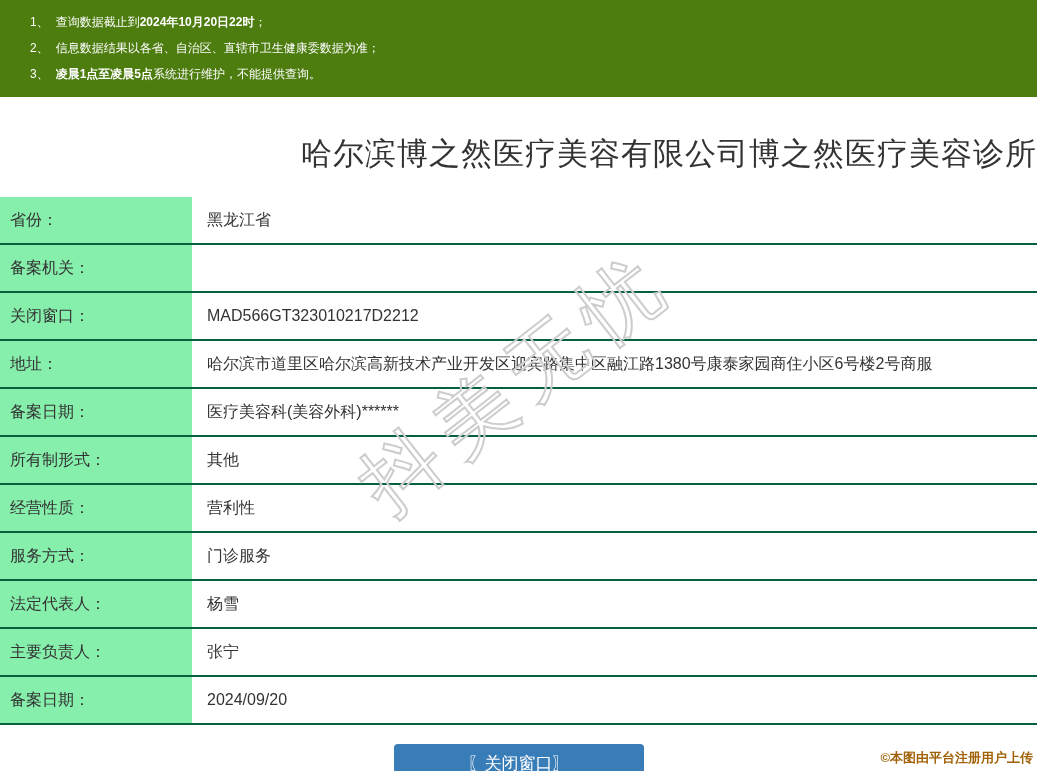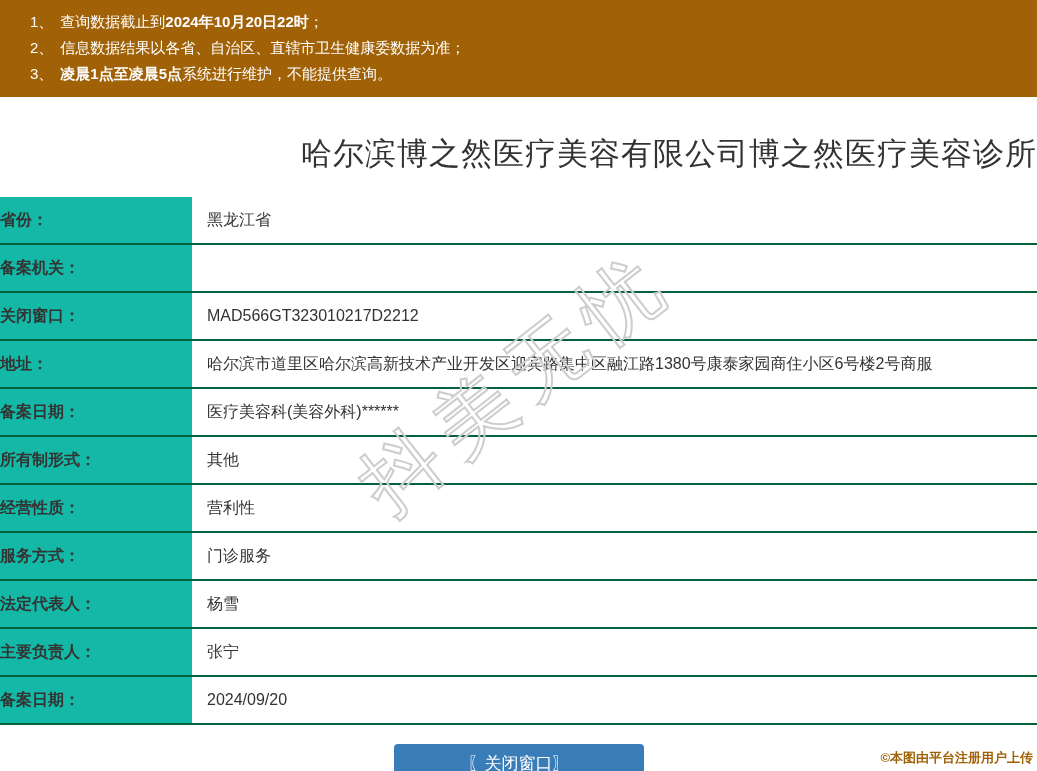--- a/index.html
+++ b/index.html
@@ -10,24 +10,24 @@
     width: 1037px;
     height: 771px;
     overflow: hidden;
     position: relative;
     background: #ffffff;
     font-family: "Liberation Sans", "DejaVu Sans", sans-serif;
     color: #333333;
   }
   
   .notice {
-    background: #a16207;
+    background: #4d7c0f;
     color: #ffffff;
     padding: 9px 16px 10px 30px;
-    font-size: 15px;
+    font-size: 12px;
     line-height: 26px;
   }
   .notice-line { white-space: nowrap; }
   .notice-line .num { margin-right: 7px; }
   .notice-line b { font-weight: bold; }
   
   .page-title {
     margin-top: 36px;
     text-align: right;
     font-size: 31px;
@@ -46,24 +46,23 @@
     border-bottom: 2px solid #05603c;
   }
   .cell {
     display: flex;
     align-items: center;
     font-size: 16px;
     box-sizing: border-box;
   }
   .cell.label {
     width: 192px;
-    background: #14b8a6;
-    padding-left: 0;
+    background: #86efac;
+    padding-left: 10px;
     flex: 0 0 192px;
-    font-weight: bold;
   }
   .cell.value {
     padding-left: 15px;
     flex: 1 1 auto;
     white-space: nowrap;
   }
   
   .button-bar {
     margin-top: 19px;
     text-align: center;

